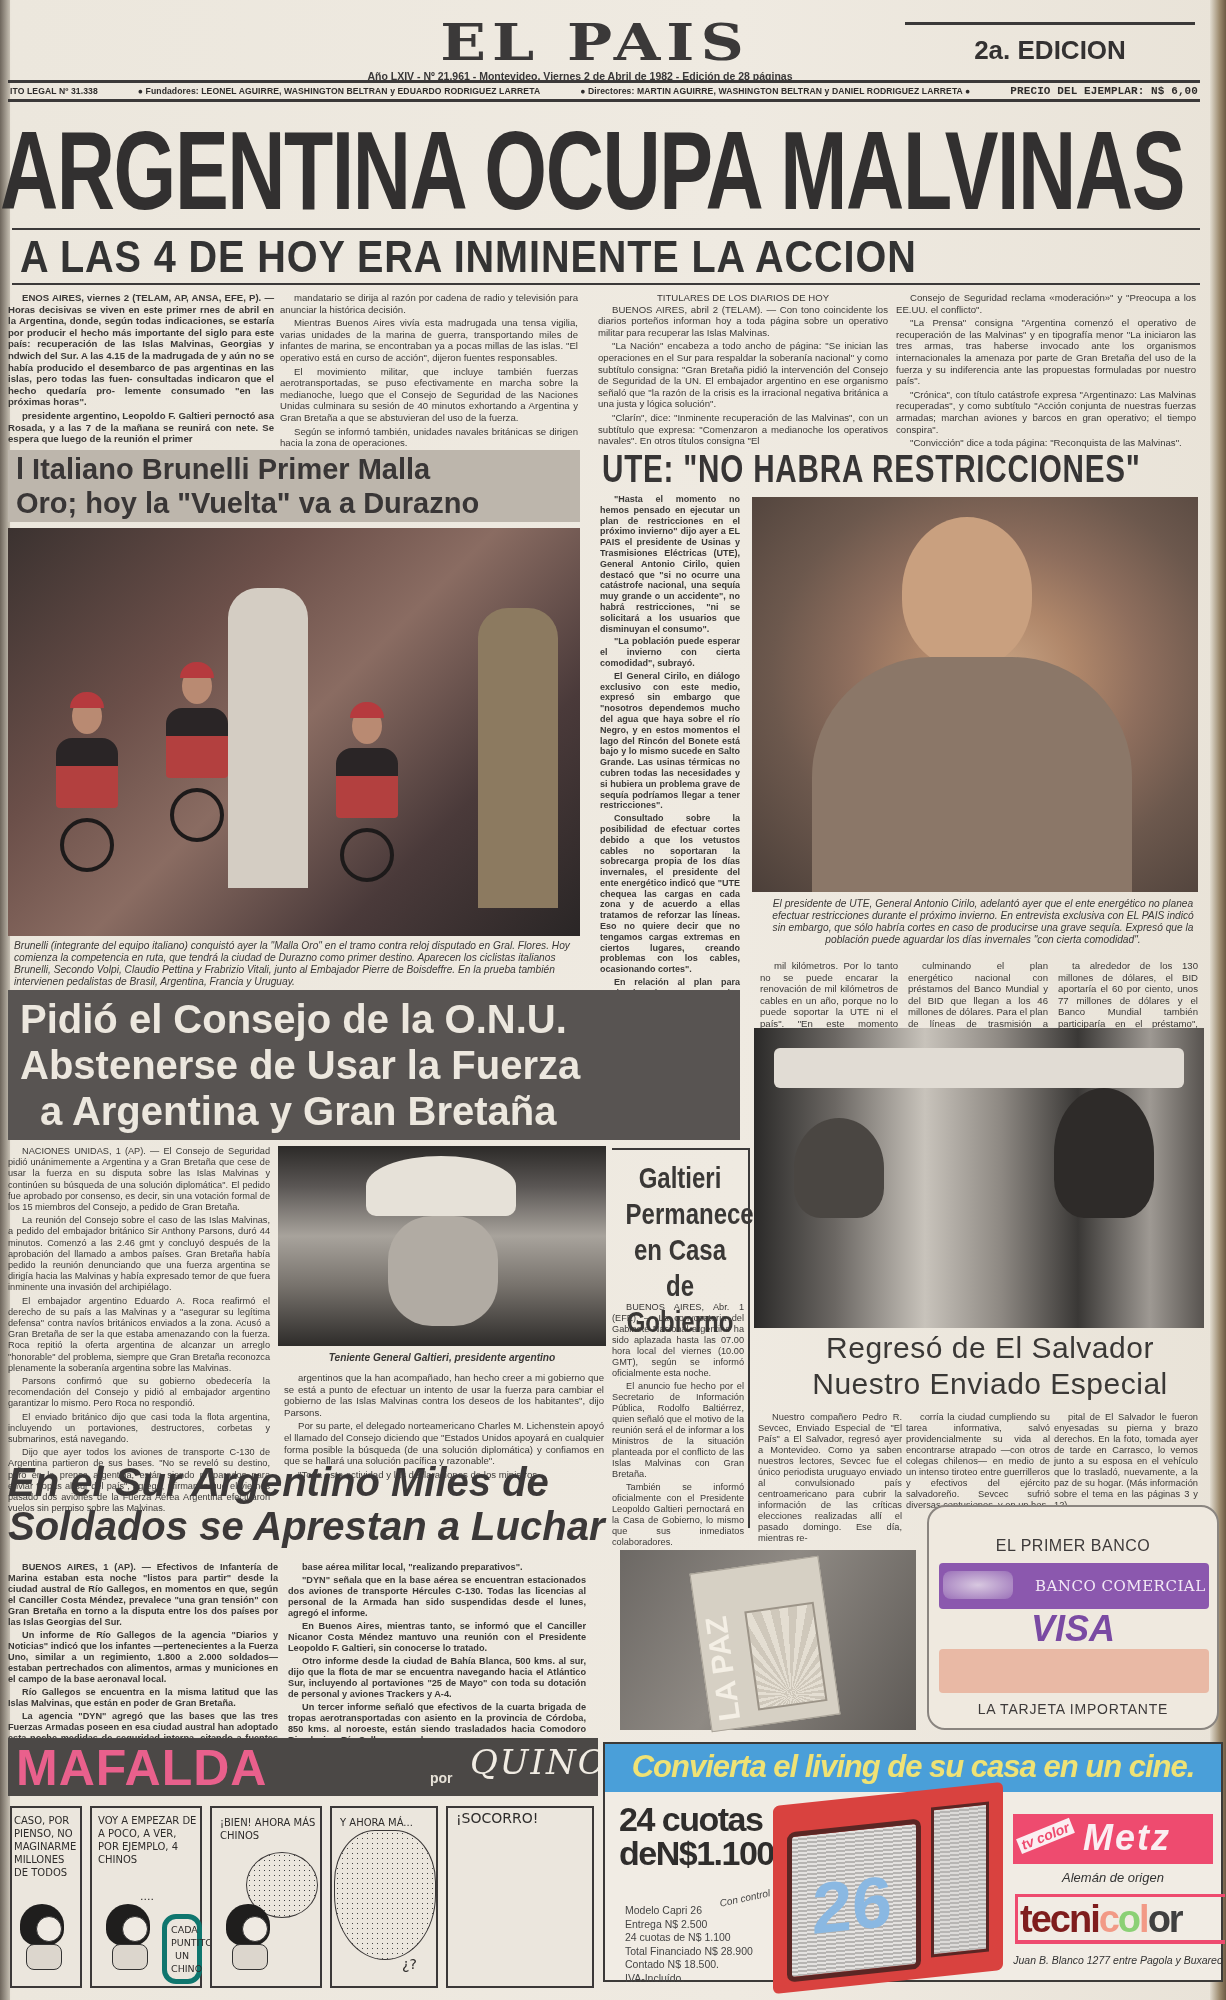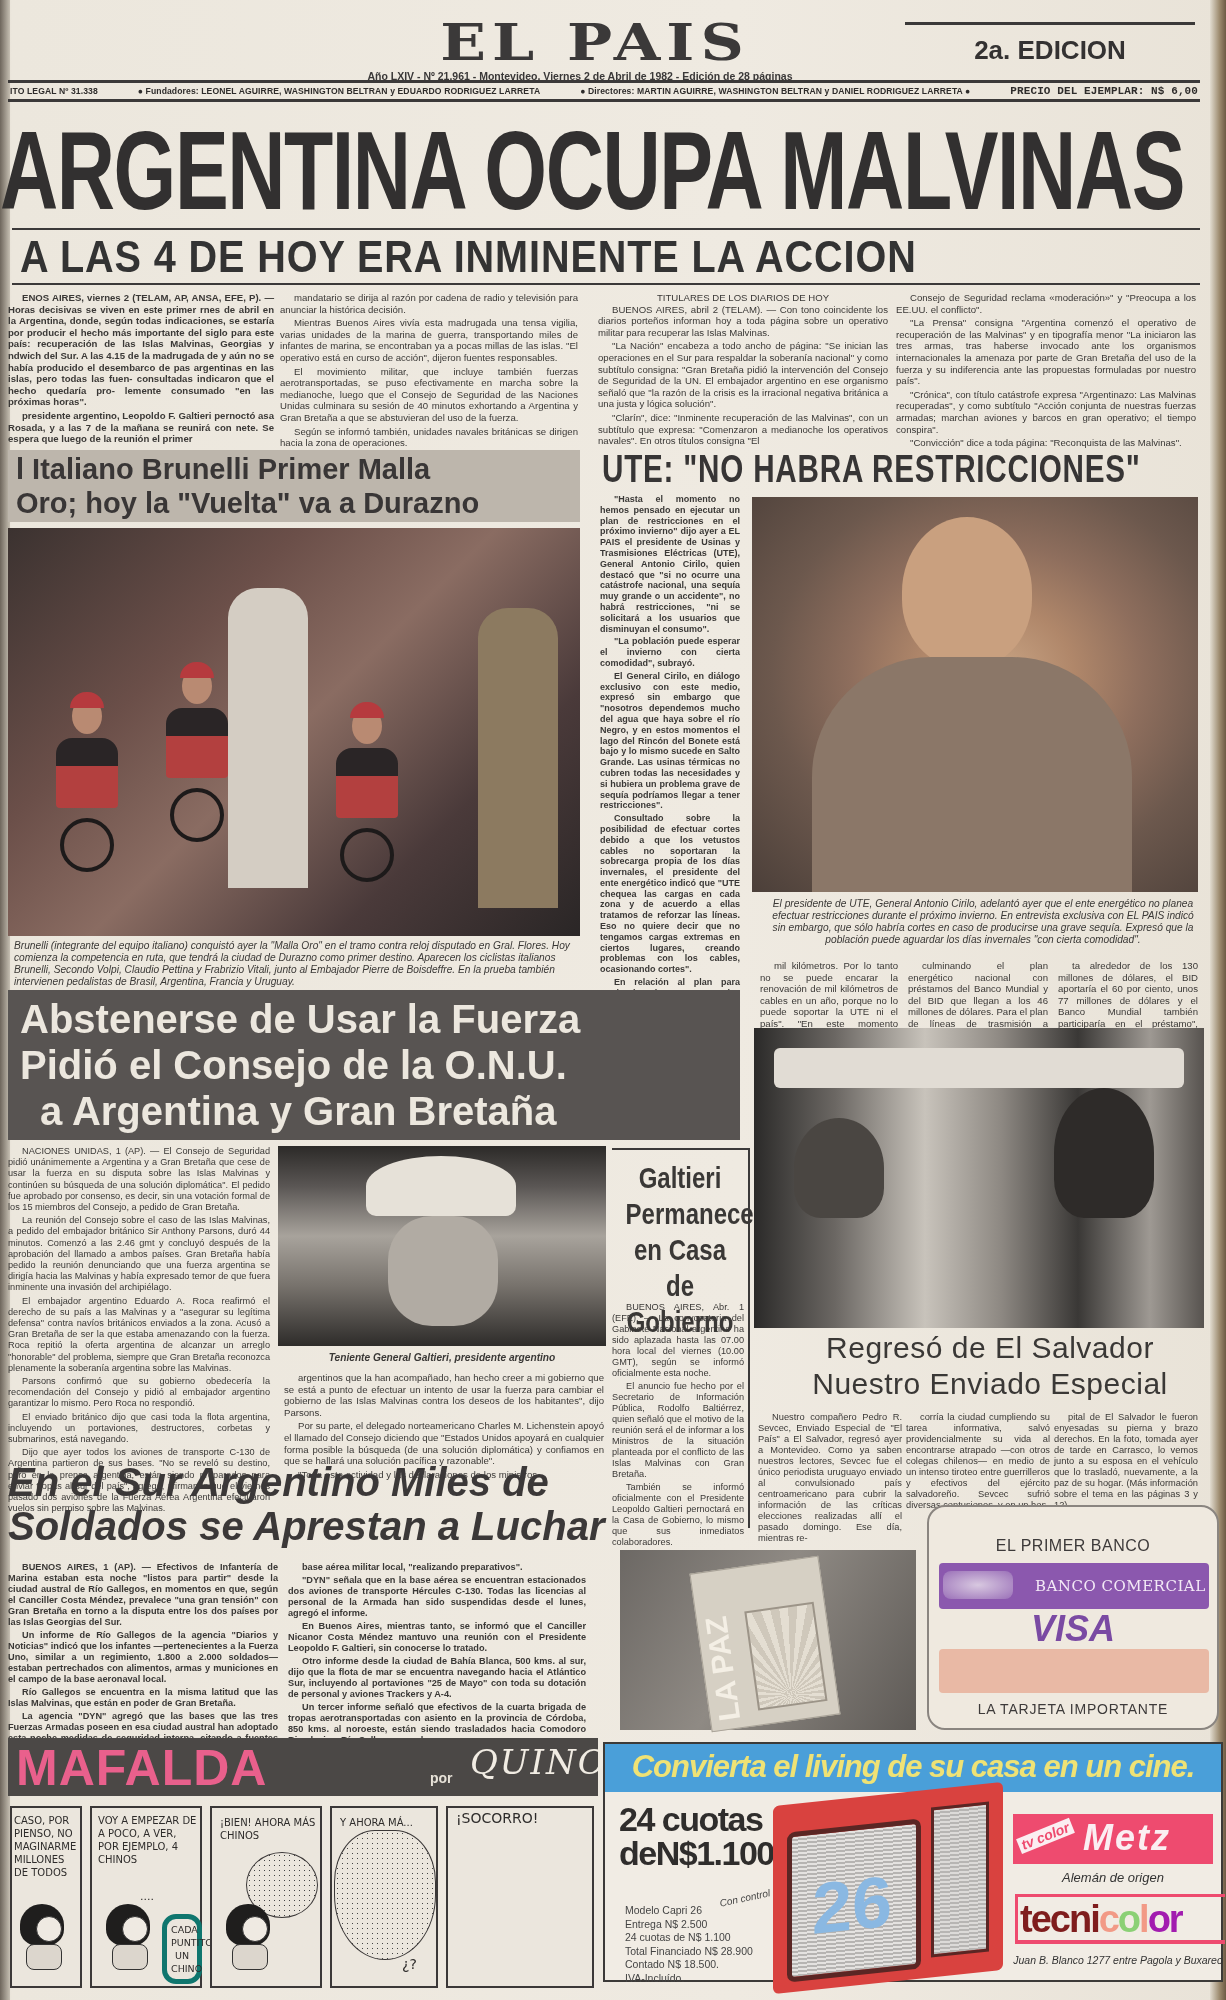--- a/index.html
+++ b/index.html
@@ -112,21 +112,21 @@
   .tv-set { position: absolute; left: 168px; top: 50px; width: 230px; height: 188px; background: #d9423f; border-radius: 6px; transform: skewY(-6deg); }
   .tv-screen { position: absolute; left: 14px; top: 28px; width: 134px; height: 150px; background: repeating-linear-gradient(0deg, #b6b4b2 0 2px, #e4e2e0 2px 4px); border: 5px solid #5a2624; border-radius: 8px; }
   .tv-26 { position: absolute; left: 20px; top: 34px; font-weight: 900; font-size: 72px; color: #8ab8e2; line-height: 80px; }
   .tv-grille { position: absolute; left: 158px; top: 18px; width: 58px; height: 150px; background: repeating-linear-gradient(0deg, #b7b5b3 0 2px, #dcdad8 2px 4px); border: 3px solid #5a2624; }
   .metz { position: absolute; left: 408px; top: 70px; width: 200px; height: 50px; background: #ee4b6f; color: #fbeef2; }
   .metz-tv { position: absolute; left: 4px; top: 14px; font-style: italic; font-weight: 700; font-size: 14px; transform: rotate(-22deg); color: #ee4b6f; background: #fbeef2; padding: 0 3px; }
   .metz-name { position: absolute; left: 70px; top: 2px; font-style: italic; font-weight: 900; font-size: 36px; line-height: 44px; letter-spacing: 2px; }
   .metz-origin { position: absolute; left: 408px; top: 126px; width: 200px; text-align: center; font-style: italic; font-size: 13px; color: #333; }
   .tecnicolor { position: absolute; left: 410px; top: 150px; width: 210px; height: 50px; border: 3px solid #ee4b6f; border-right: none; border-bottom-width: 4px; }
   .tecnicolor-text { position: absolute; left: 2px; top: 0px; font-weight: 900; font-size: 38px; line-height: 44px; letter-spacing: -2px; }
-  .tecnicolor-text .c1 { color: #7f1d1d; } .tecnicolor-text .c2 { color: #f29a86; } .tecnicolor-text .c3 { color: #8bd075; } .tecnicolor-text .c4 { color: #a21caf; }
+  .tecnicolor-text .c1 { color: #7f1d1d; } .tecnicolor-text .c2 { color: #f29a86; } .tecnicolor-text .c3 { color: #8bd075; } .tecnicolor-text .c4 { color: #404040; }
   .tv-address { position: absolute; left: 408px; top: 210px; width: 210px; text-align: center; font-style: italic; font-size: 10.5px; color: #333; }
 
   .cyclist { position: absolute; width: 78px; height: 200px; }
   .cyclist .jersey { position: absolute; left: 8px; top: 70px; width: 62px; height: 70px; background: linear-gradient(180deg, #2a2526 0%, #2a2526 40%, #b3403f 40%, #b3403f 100%); border-radius: 16px 16px 4px 4px; }
   .cyclist .head { position: absolute; left: 24px; top: 30px; width: 30px; height: 36px; background: #b98a72; border-radius: 50%; }
   .cyclist .cap { position: absolute; left: 22px; top: 24px; width: 34px; height: 16px; background: #b63a3e; border-radius: 16px 16px 0 0; }
   .cyclist .wheel { position: absolute; left: 12px; top: 150px; width: 54px; height: 54px; border: 4px solid #1d1a1a; border-radius: 50%; }
 </style>
 </head>
 <body>
@@ -221,22 +221,22 @@
     </div>
   <div class="abs col-text" style="left:908px; top:960px; width:140px;">
       <p>culminando el plan energético nacional con préstamos del Banco Mundial y del BID que llegan a los 46 millones de dólares. Para el plan de líneas de trasmisión a desarrollarse entre 1984 y 1986, y que cues-</p>
     </div>
   <div class="abs col-text" style="left:1058px; top:960px; width:140px;">
       <p>ta alrededor de los 130 millones de dólares, el BID aportaría el 60 por ciento, unos 77 millones de dólares y el Banco Mundial también participaría en el préstamo", informó Cirilo.</p>
     </div>
 
   <div class="abs onu-box"></div>
   <div class="abs onu-head">
+    <div>Pidió el Consejo de la O.N.U.</div>
     <div>Abstenerse de Usar la Fuerza</div>
-    <div>Pidió el Consejo de la O.N.U.</div>
     <div style="padding-left:20px;">a Argentina y Gran Bretaña</div>
   </div>
   <div class="abs col-text" style="left:8px; top:1146px; width:262px; font-size:9.2px; line-height:11.2px;">
     <p>NACIONES UNIDAS, 1 (AP). — El Consejo de Seguridad pidió unánimemente a Argentina y a Gran Bretaña que cese de usar la fuerza en su disputa sobre las Islas Malvinas y continúen su búsqueda de una solución diplomática". El pedido fue aprobado por consenso, es decir, sin una votación formal de los 15 miembros del Consejo, a pedido de Gran Bretaña.</p>
     <p>La reunión del Consejo sobre el caso de las Islas Malvinas, a pedido del embajador británico Sir Anthony Parsons, duró 44 minutos. Comenzó a las 2.46 gmt y concluyó después de la aprobación del llamado a ambos países. Gran Bretaña había pedido la reunión denunciando que una fuerza argentina se dirigía hacia las Malvinas y había expresado temor de que fuera inminente una invasión del archipiélago.</p>
     <p>El embajador argentino Eduardo A. Roca reafirmó el derecho de su país a las Malvinas y a "asegurar su legítima defensa" contra navíos británicos enviados a la zona. Acusó a Gran Bretaña de ser la que estaba amenazando con la fuerza. Roca repitió la oferta argentina de alcanzar un arreglo "honorable" del problema, siempre que Gran Bretaña reconozca plenamente la soberanía argentina sobre las Malvinas.</p>
     <p>Parsons confirmó que su gobierno obedecería la recomendación del Consejo y pidió al embajador argentino garantizar lo mismo. Pero Roca no respondió.</p>
     <p>El enviado británico dijo que casi toda la flota argentina, incluyendo un portaviones, destructores, corbetas y submarinos, está navegando.</p>
     <p>Dijo que ayer todos los aviones de transporte C-130 de Argentina partieron de sus bases. "No se reveló su destino, pero en la prensa argentina, están siendo preparados para enviar tropas al sur del país", agregó, afirmando que el viernes pasado dos aviones de la Fuerza Aérea Argentina efectuaron vuelos sin permiso sobre las Malvinas.</p>
   </div>

